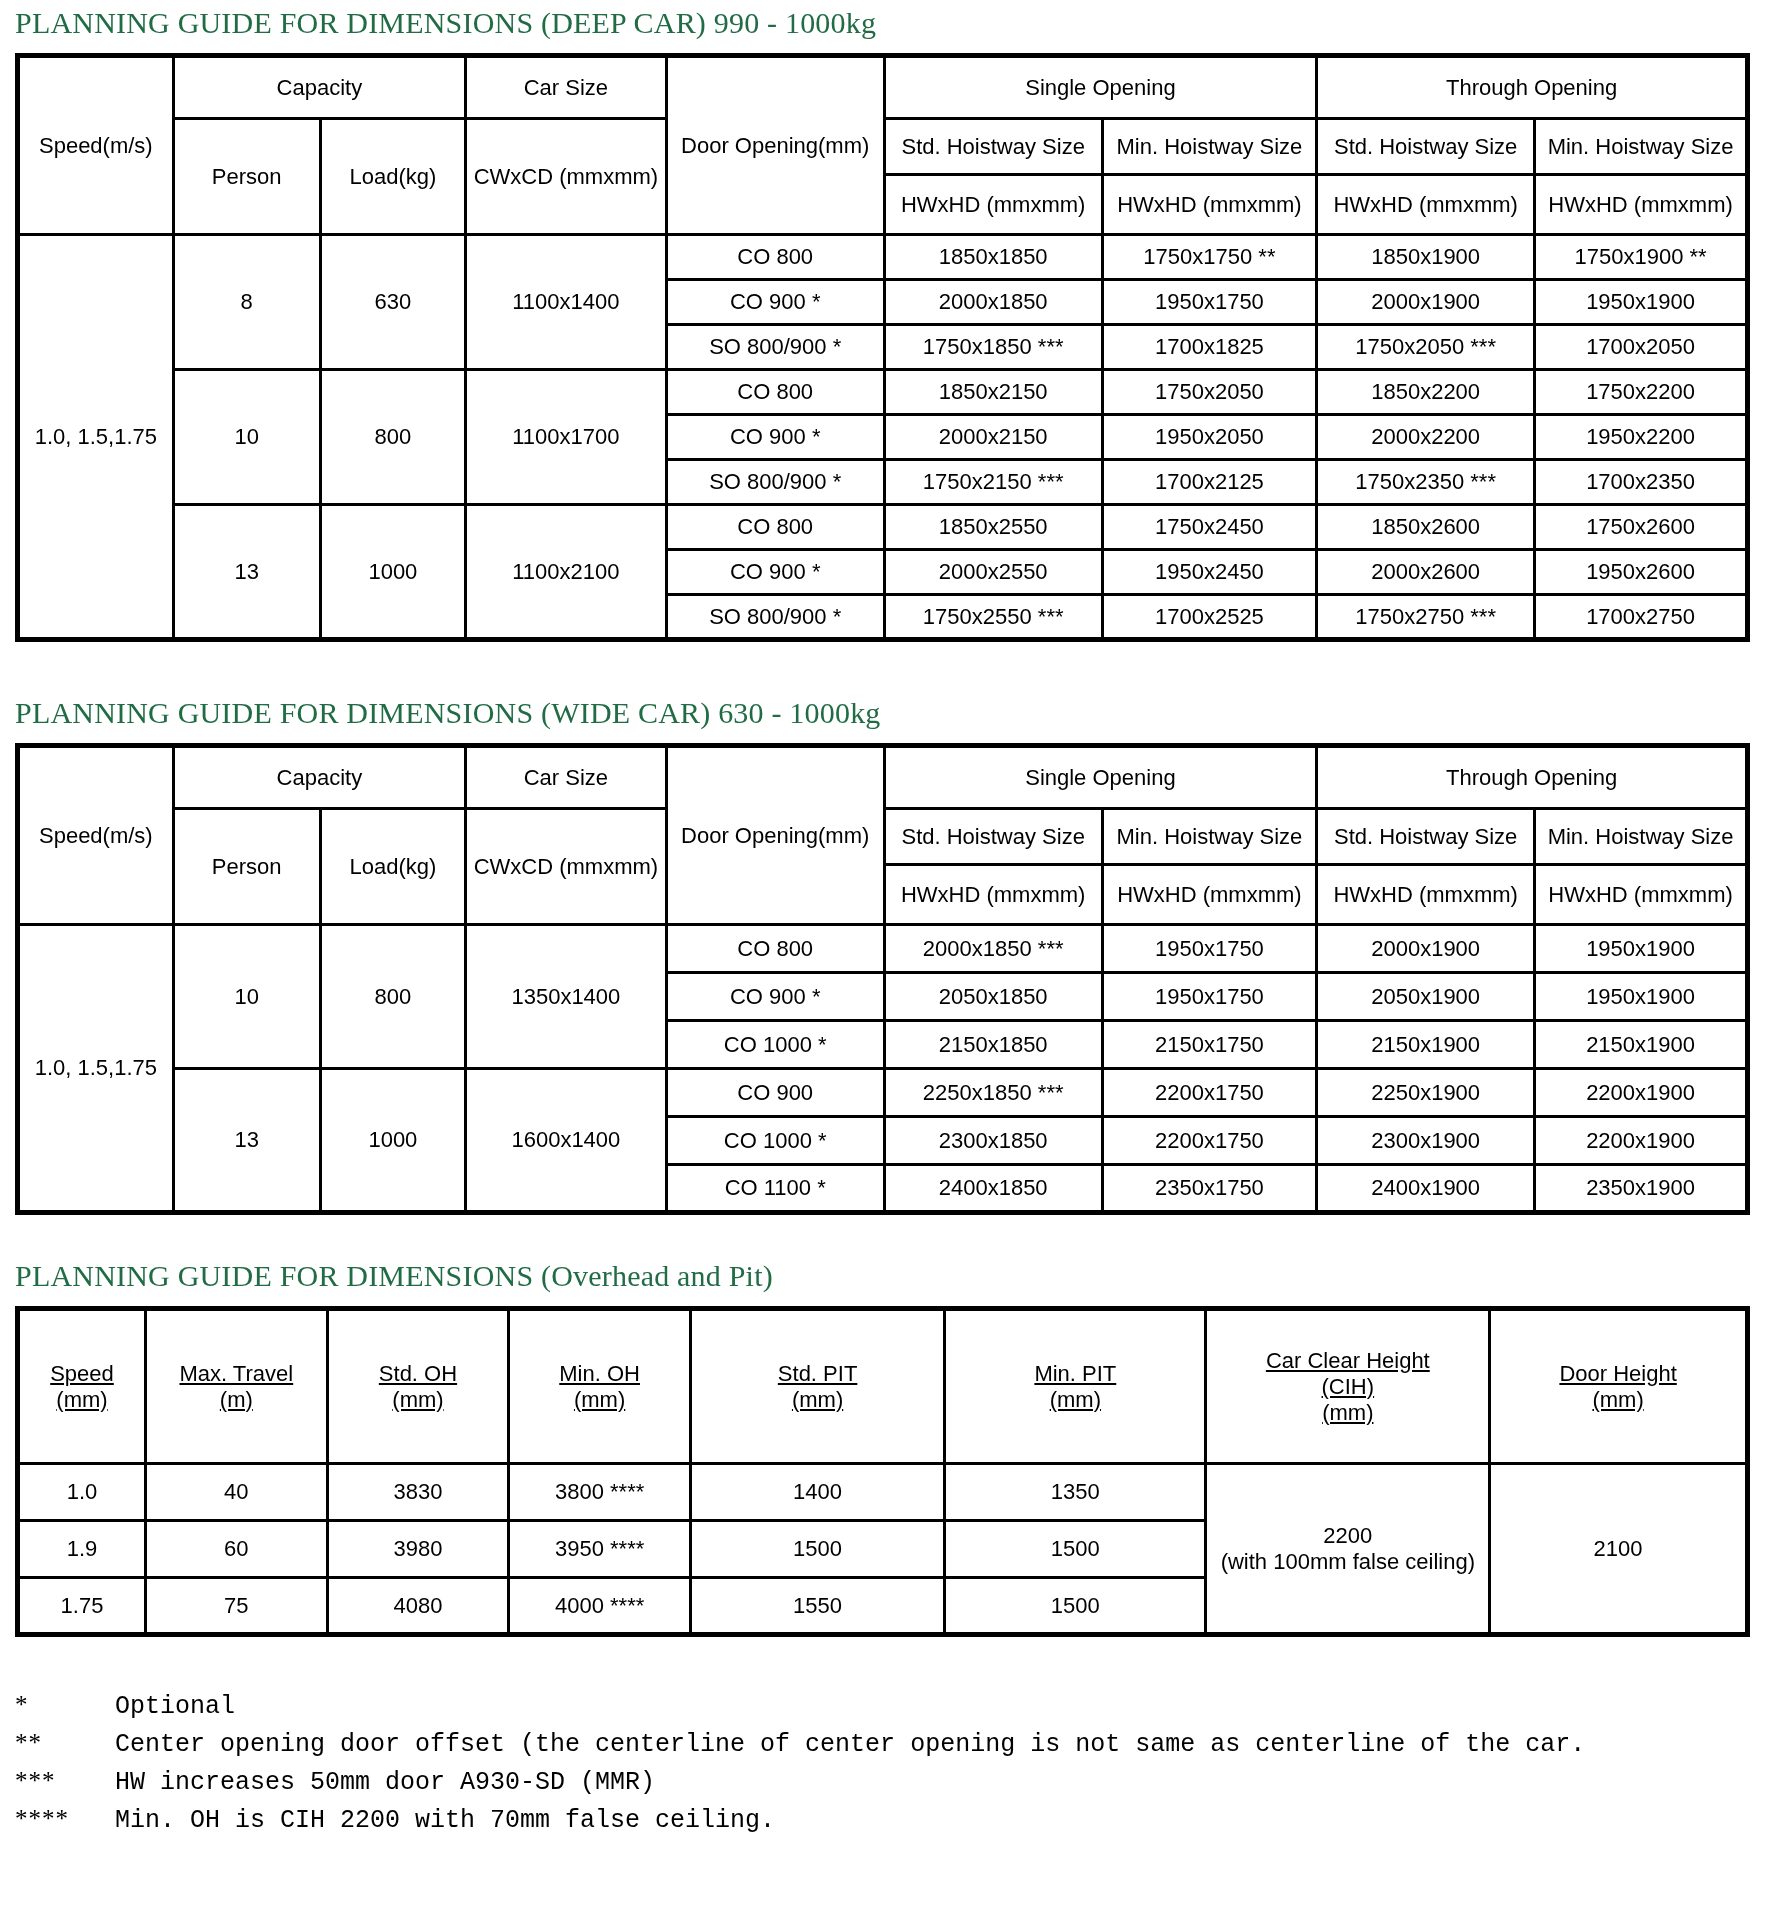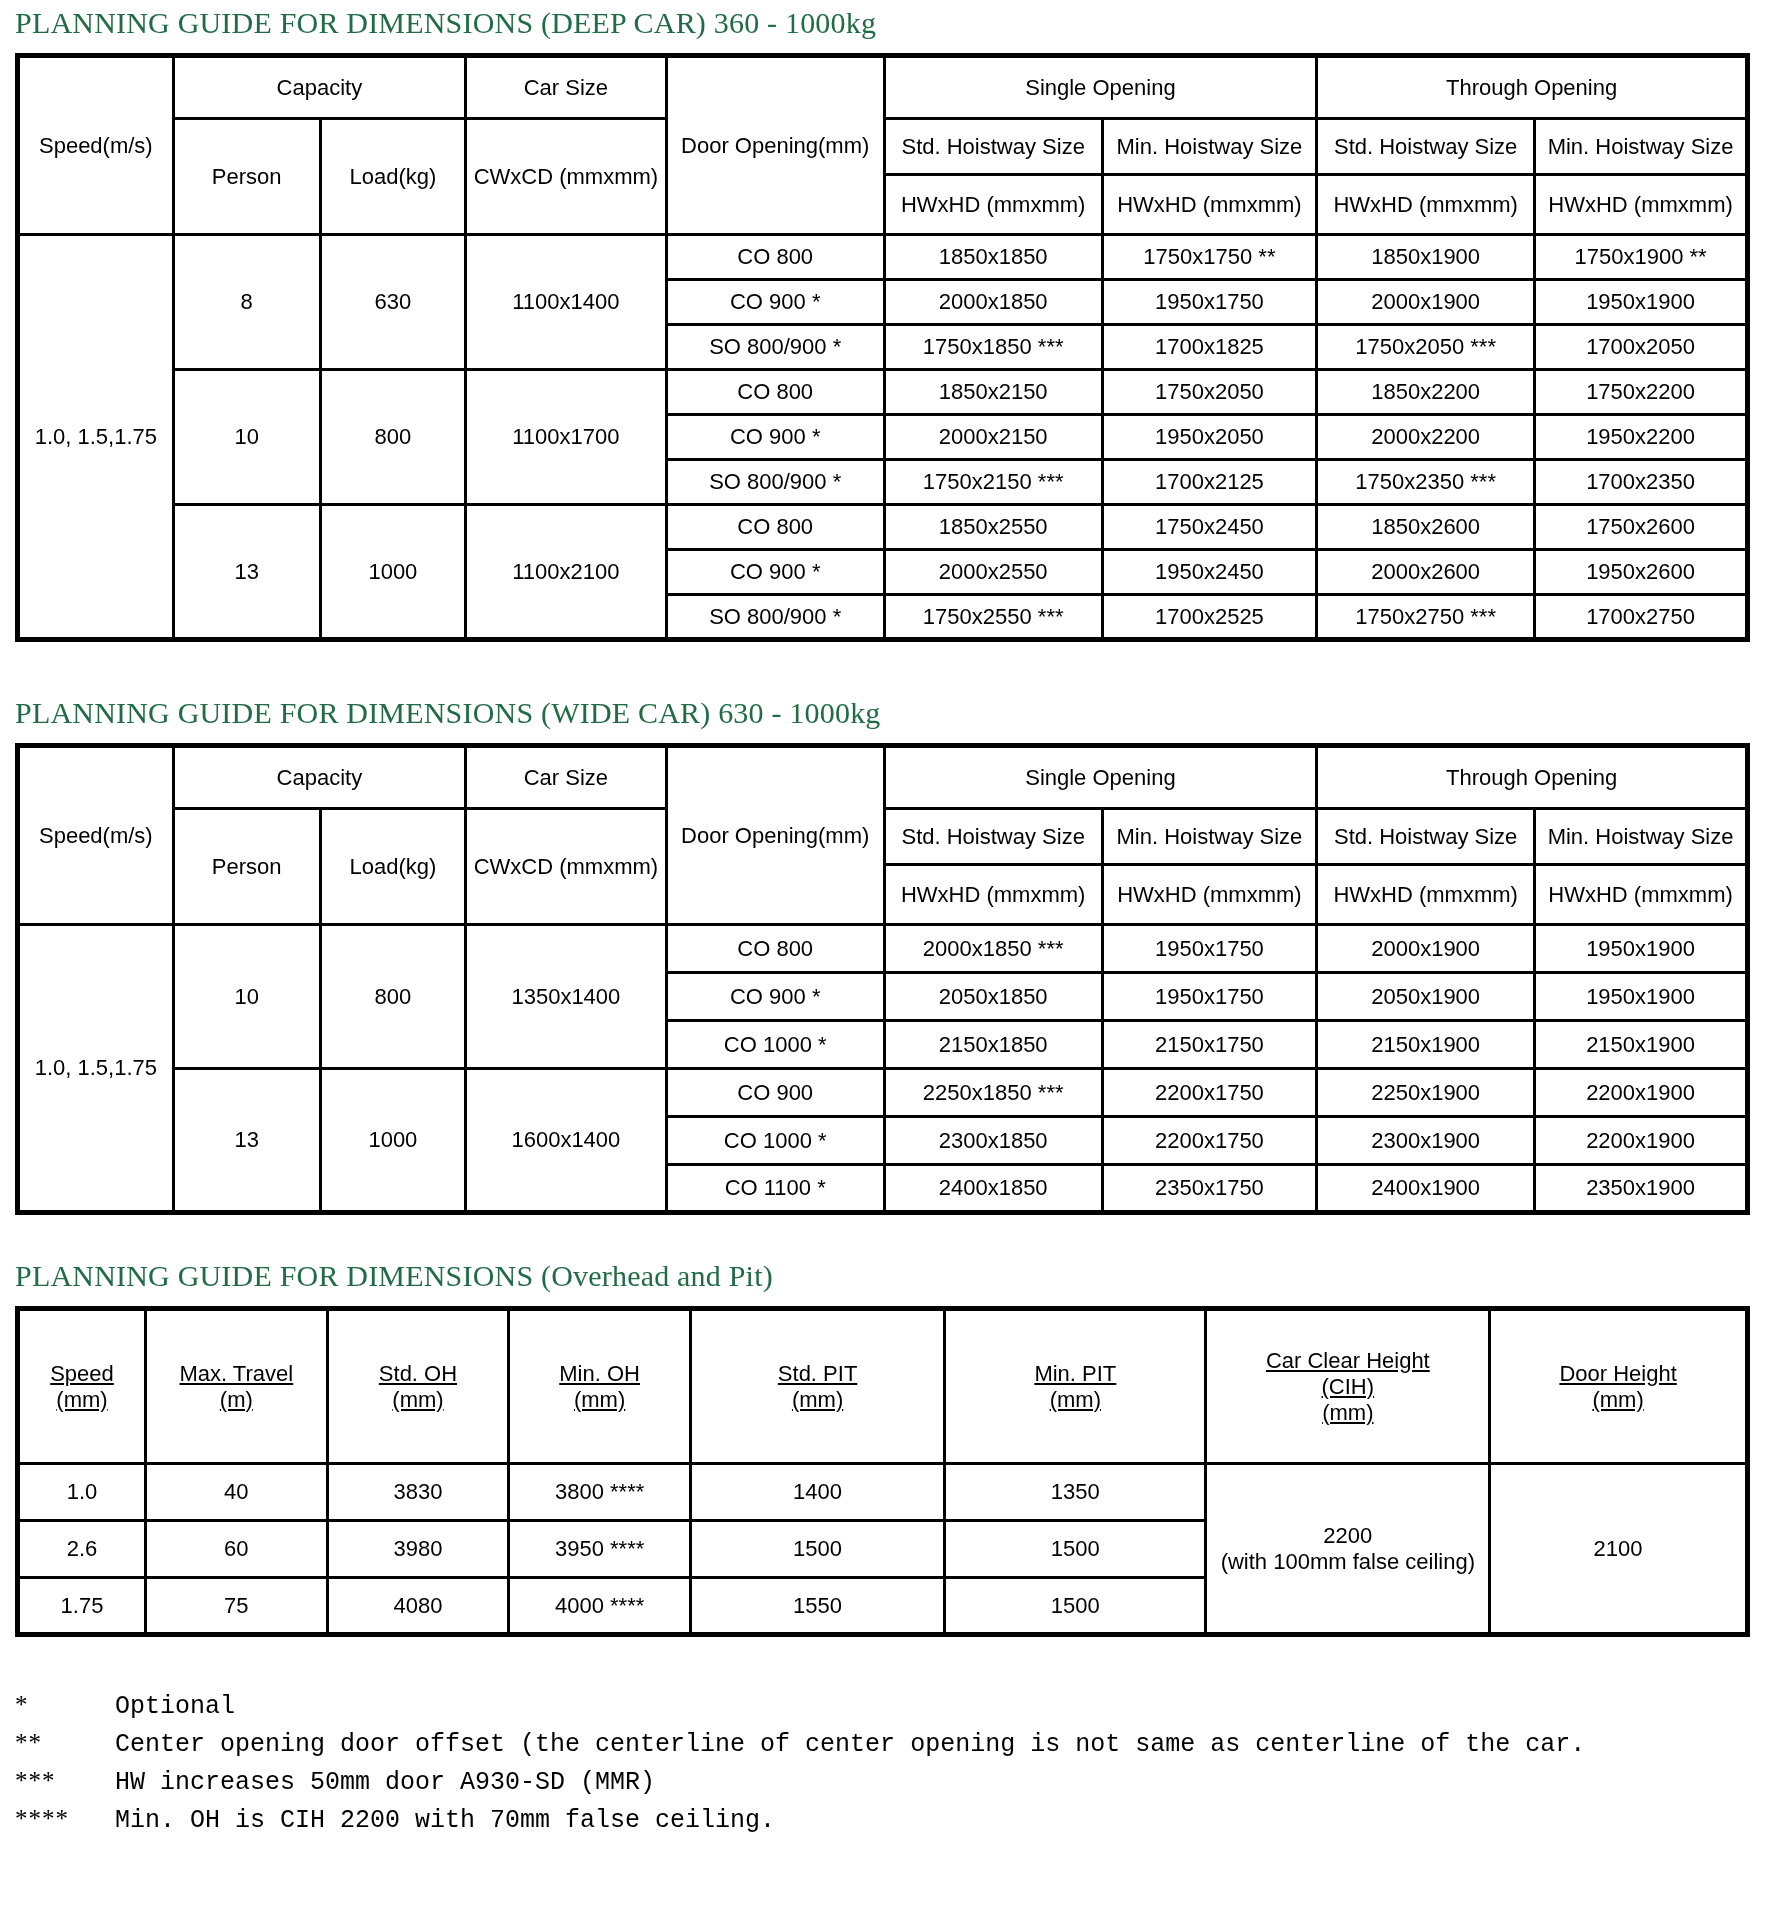--- a/index.html
+++ b/index.html
@@ -54,21 +54,21 @@
   }
   .fn-row { display: flex; align-items: baseline; line-height: 36px; }
   .fn-marker { width: 100px; flex: 0 0 100px; letter-spacing: 1px; }
   .fn-text { flex: 1; font-family: Liberation Mono, monospace; }
 </style>
 </head>
 <body>
 
 <div class="page">
 
-  <h2 class="section-title">PLANNING GUIDE FOR DIMENSIONS (DEEP CAR) 360 - 1000kg</h2>
+  <h2 class="section-title">PLANNING GUIDE FOR DIMENSIONS (DEEP CAR) 990 - 1000kg</h2>
 
   <table class="t12 t-deep">
     <colgroup>
       <col style="width:9.0%">
         <col style="width:8.5%">
         <col style="width:8.4%">
         <col style="width:11.6%">
       <col style="width:12.6%">
         <col style="width:12.6%">
         <col style="width:12.4%">
@@ -309,21 +309,21 @@
         <td>40</td>
         <td>3830</td>
         <td>3800 ****</td>
         <td>1400</td>
         <td>1350</td>
         <td rowspan="3" class="cell-multiline">2200
 (with 100mm false ceiling)</td>
         <td rowspan="3">2100</td>
       </tr>
       <tr>
-        <td>2.6</td>
+        <td>1.9</td>
         <td>60</td>
         <td>3980</td>
         <td>3950 ****</td>
         <td>1500</td>
         <td>1500</td>
       </tr>
       <tr>
         <td>1.75</td>
         <td>75</td>
         <td>4080</td>

